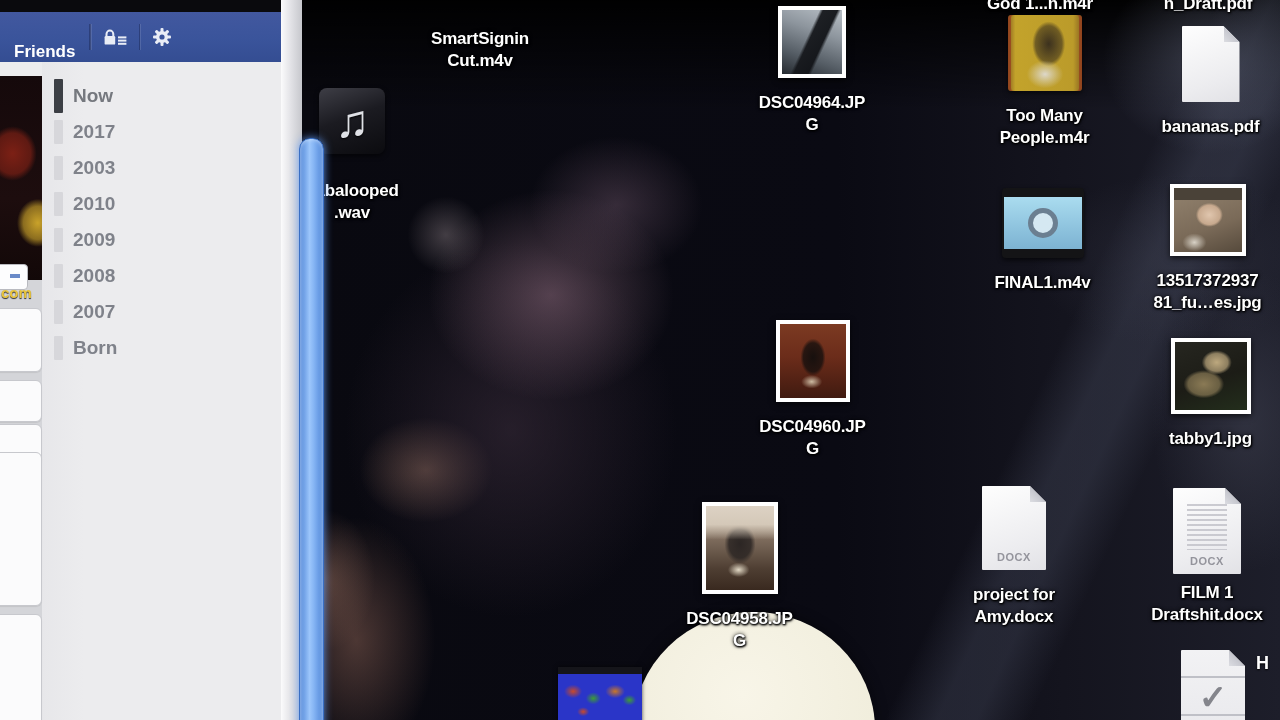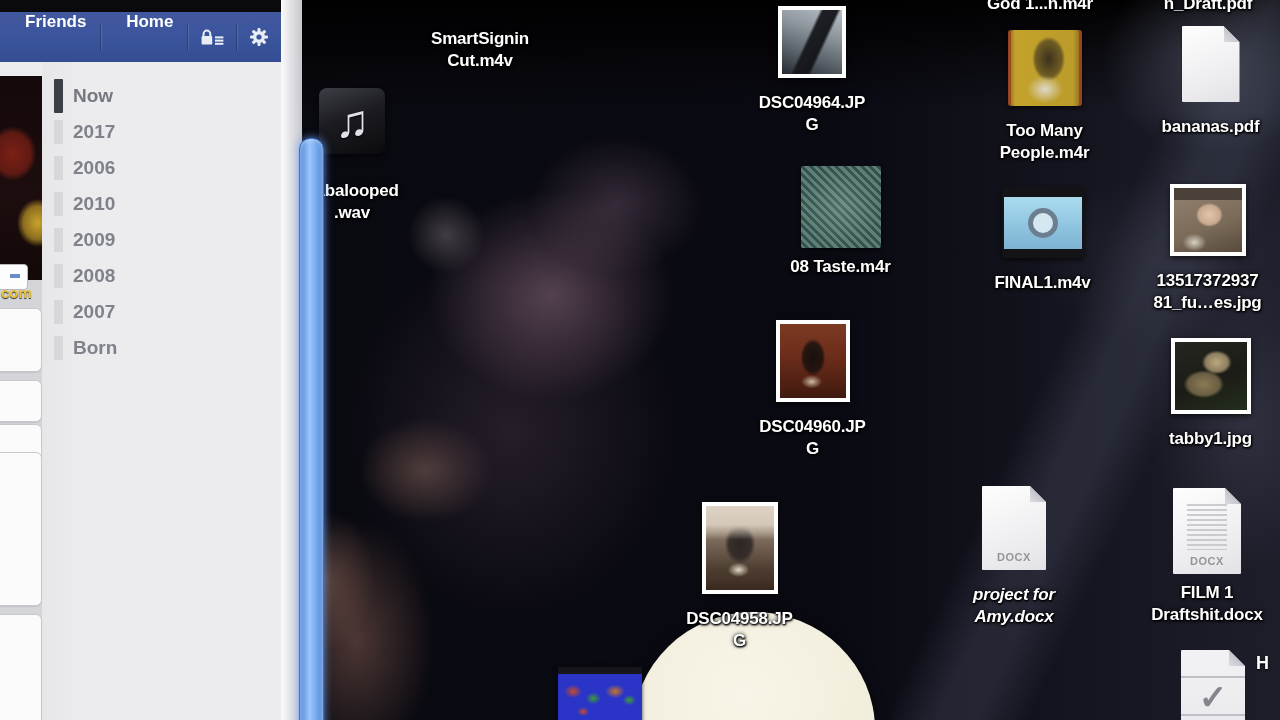--- a/index.html
+++ b/index.html
@@ -104,21 +104,21 @@
   .page{position:relative;margin:0 auto;border-radius:1px;
     background:linear-gradient(160deg,#fefefe 0%,#ececef 70%,#e2e2e6 100%);
     clip-path:polygon(0 0, calc(100% - 16px) 0, 100% 16px, 100% 100%, 0 100%);
     box-shadow:0 2px 5px rgba(0,0,0,.65);}
   .fold{position:absolute;top:0;right:0;width:16px;height:16px;
     clip-path:polygon(0 0, 100% 100%, 0 100%);
     background:linear-gradient(225deg,#9fa0a8 0%,#c9cad1 60%,#dcdde2 100%);}
   .docx-badge{position:absolute;bottom:7px;left:0;width:100%;text-align:center;
     font-weight:bold;font-size:11px;color:#94949c;letter-spacing:.5px;}
   #ic-project .page{width:64px;height:84px;}
-  #ic-project .dlabel{font-style:italic;}
+  #ic-project .dlabel{}
   #ic-film1 .page{width:68px;height:86px;}
   #ic-film1 .textlines{position:absolute;left:14px;top:16px;width:40px;height:46px;opacity:.85;
     background:repeating-linear-gradient(180deg,#c3c3ca 0 2px, transparent 2px 5px);}
   #ic-film1 .dlabel{margin-top:8px;}
 
   #ic-checklist .page{width:64px;height:92px;
     background:linear-gradient(180deg,#f2f2f4 0%,#e8e8ec 100%);}
   #ic-checklist .hline{position:absolute;left:0;width:100%;height:2px;background:#bfc0c7;}
   #ic-checklist .check{position:absolute;left:0;top:30px;width:100%;text-align:center;
     font-size:34px;font-weight:bold;color:#84858c;line-height:1;}
@@ -134,21 +134,21 @@
 
   .partial-h{position:absolute;left:1256px;top:653px;z-index:3;color:#fff;font-weight:bold;
     font-size:18px;text-shadow:0 1px 2px #000;}
 
   
   .fb-panel{position:absolute;left:0;top:0;width:302px;height:720px;z-index:4;background:#e9e9ec;}
   .fb-topstrip{position:absolute;left:0;top:0;width:100%;height:12px;background:#0a0a0d;}
   .fb-navbar{position:absolute;left:0;top:12px;width:281px;height:50px;
     background:linear-gradient(180deg,#42589f 0%,#3a549b 55%,#344d92 100%);
     display:flex;align-items:center;color:#fff;font-weight:bold;font-size:17px;}
-  .nav-item{padding:0 14px;height:100%;display:flex;align-items:flex-start;margin-left:11px;}
+  .nav-item{padding:0 14px;height:100%;display:flex;align-items:flex-end;}
   .nav-sep{width:1px;height:26px;background:rgba(0,0,20,.25);
     box-shadow:1px 0 0 rgba(255,255,255,.12);}
   .nav-icon{padding:0 12px;display:flex;align-items:center;}
 
   .fb-content{position:absolute;left:0;top:62px;width:281px;height:658px;
     background:linear-gradient(90deg,#e2e2e6 0%,#ececee 30%,#ececee 100%);}
 
   
   .strip{position:absolute;left:0;top:0;width:42px;height:658px;background:#d4d5d9;}
   .strip-top{position:absolute;left:0;top:0;width:42px;height:14px;background:#ececee;}
@@ -217,37 +217,33 @@
   </div>
 
   <div class="dicon" id="ic-god" style="left:950px;top:-7px;width:180px;">
     <div class="dlabel" style="margin-top:0;">God 1...n.m4r</div>
   </div>
 
   <div class="dicon" id="ic-ndraft" style="left:1128px;top:-7px;width:160px;">
     <div class="dlabel" style="margin-top:0;">n_Draft.pdf</div>
   </div>
 
-  <div class="dicon" id="ic-too-many" style="left:962px;top:30px;width:165px;">
+  <div class="dicon" id="ic-too-many" style="left:962px;top:15px;width:165px;">
     <div class="graphic"></div>
     <div class="dlabel">Too Many
 People.m4r</div>
   </div>
 
   <div class="dicon" id="ic-bananas" style="left:1133px;top:26px;width:155px;">
     <div class="page graphic">
       <div class="fold"></div>
     </div>
     <div class="dlabel">bananas.pdf</div>
   </div>
 
-  <div class="dicon" id="ic-taste" style="left:758px;top:166px;width:165px;">
-    <div class="graphic"></div>
-    <div class="dlabel">08 Taste.m4r</div>
-  </div>
 
   <div class="dicon" id="ic-final1" style="left:960px;top:188px;width:165px;">
     <div class="graphic">
       <div class="vidscreen">
         <div class="ring"></div>
       </div>
     </div>
     <div class="dlabel">FINAL1.m4v</div>
   </div>
 
@@ -321,23 +317,20 @@
 
   <div class="fb-panel-wrap">
     <div class="fb-panel">
       <div class="fb-topstrip"></div>
 
       <div class="fb-navbar">
         <div class="nav-item">
           <span>Friends</span>
         </div>
         <div class="nav-sep"></div>
-        <div class="nav-item">
-          <span>Home</span>
-        </div>
         <div class="nav-sep"></div>
         <div class="nav-icon">
           <svg width="24" height="17" viewBox="0 0 24 17">
             <path d="M3.5 7 V5 a3.4 3.4 0 0 1 6.8 0 V7" fill="none" stroke="#e9edf6" stroke-width="2"></path>
             <rect x="1.6" y="7" width="10.6" height="8.6" rx="1.2" fill="#e9edf6"></rect>
             <rect x="15" y="7.4" width="8.4" height="2" fill="#e9edf6"></rect>
             <rect x="15" y="10.6" width="8.4" height="2" fill="#e9edf6"></rect>
             <rect x="15" y="13.8" width="8.4" height="2" fill="#e9edf6"></rect>
           </svg>
         </div>
@@ -375,21 +368,21 @@
           <div class="year-item active">
             <div class="tick"></div>
             <span class="year-label">Now</span>
           </div>
           <div class="year-item">
             <div class="tick"></div>
             <span class="year-label">2017</span>
           </div>
           <div class="year-item">
             <div class="tick"></div>
-            <span class="year-label">2006</span>
+            <span class="year-label">2003</span>
           </div>
           <div class="year-item">
             <div class="tick"></div>
             <span class="year-label">2010</span>
           </div>
           <div class="year-item">
             <div class="tick"></div>
             <span class="year-label">2009</span>
           </div>
           <div class="year-item">

